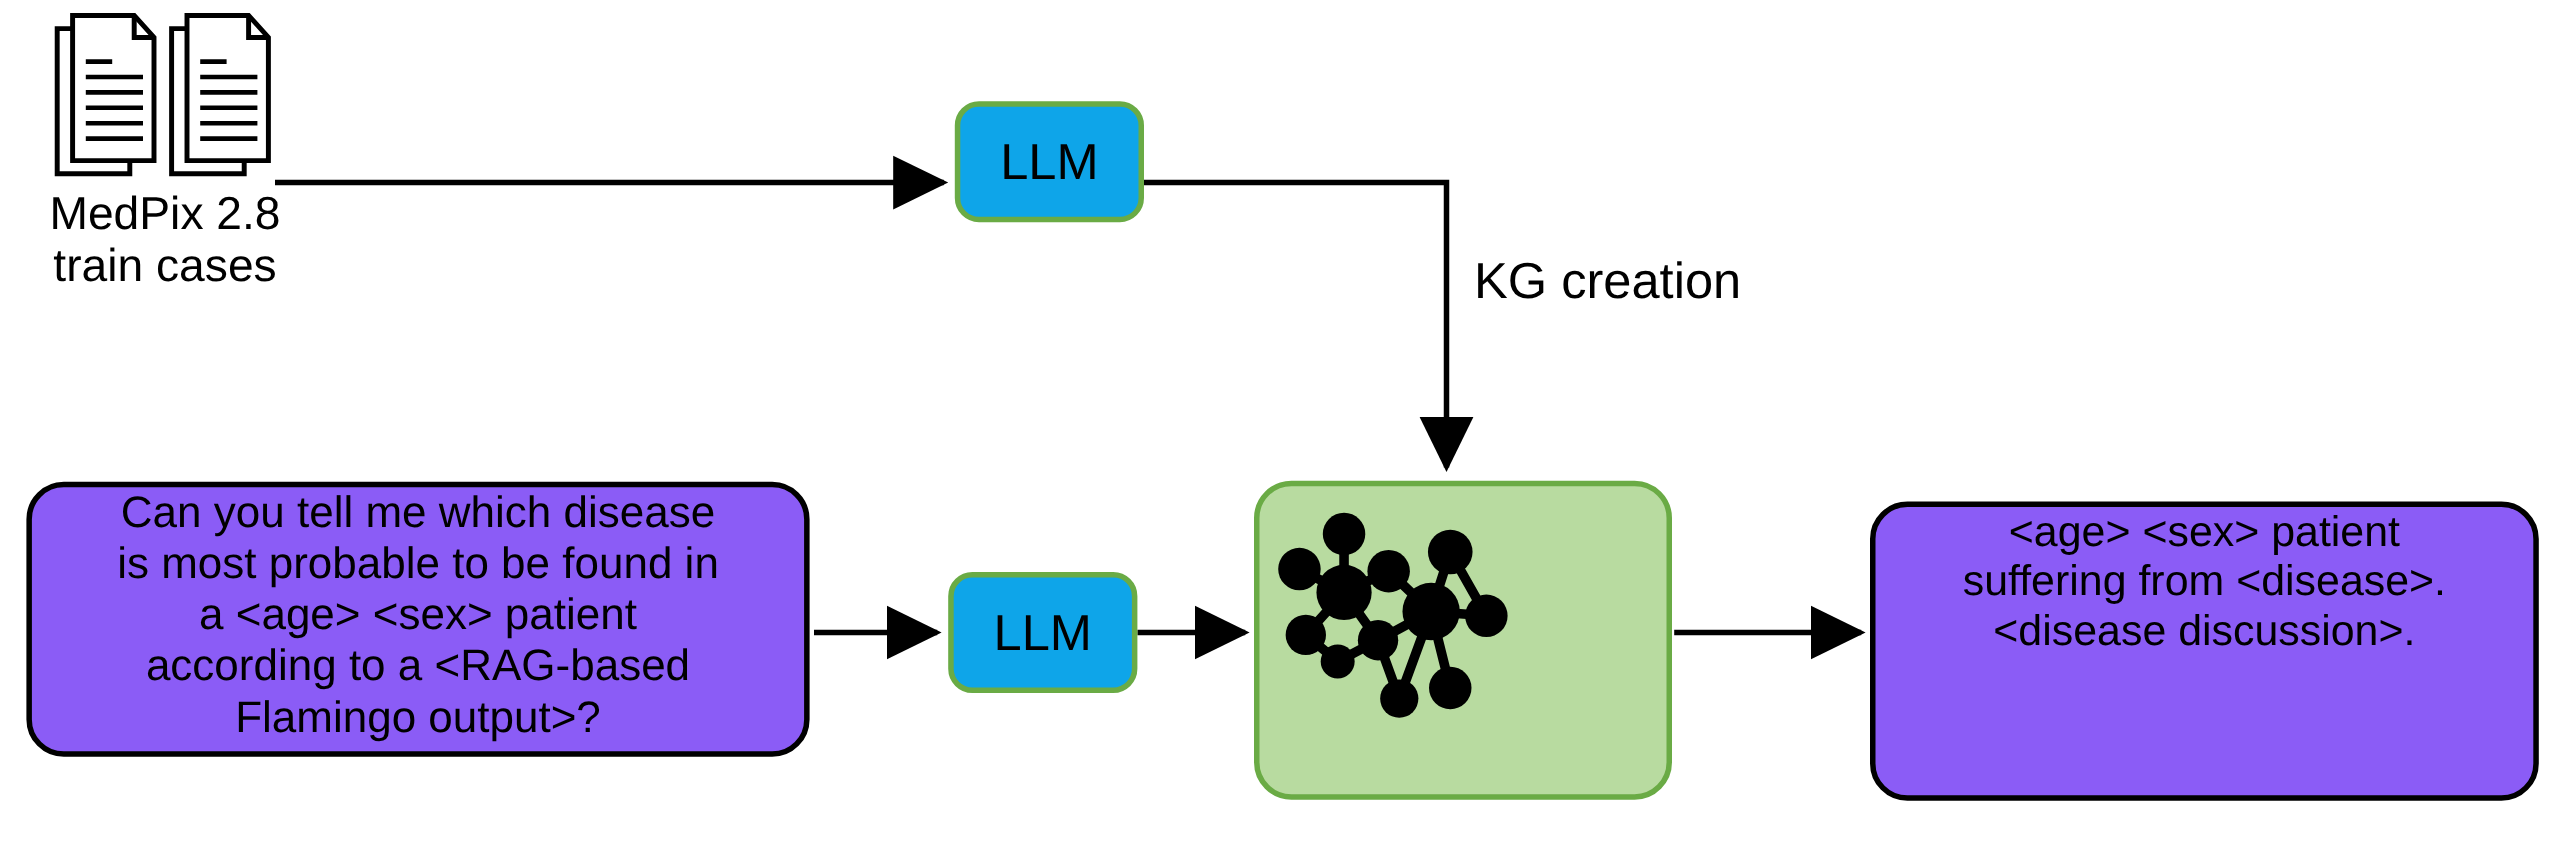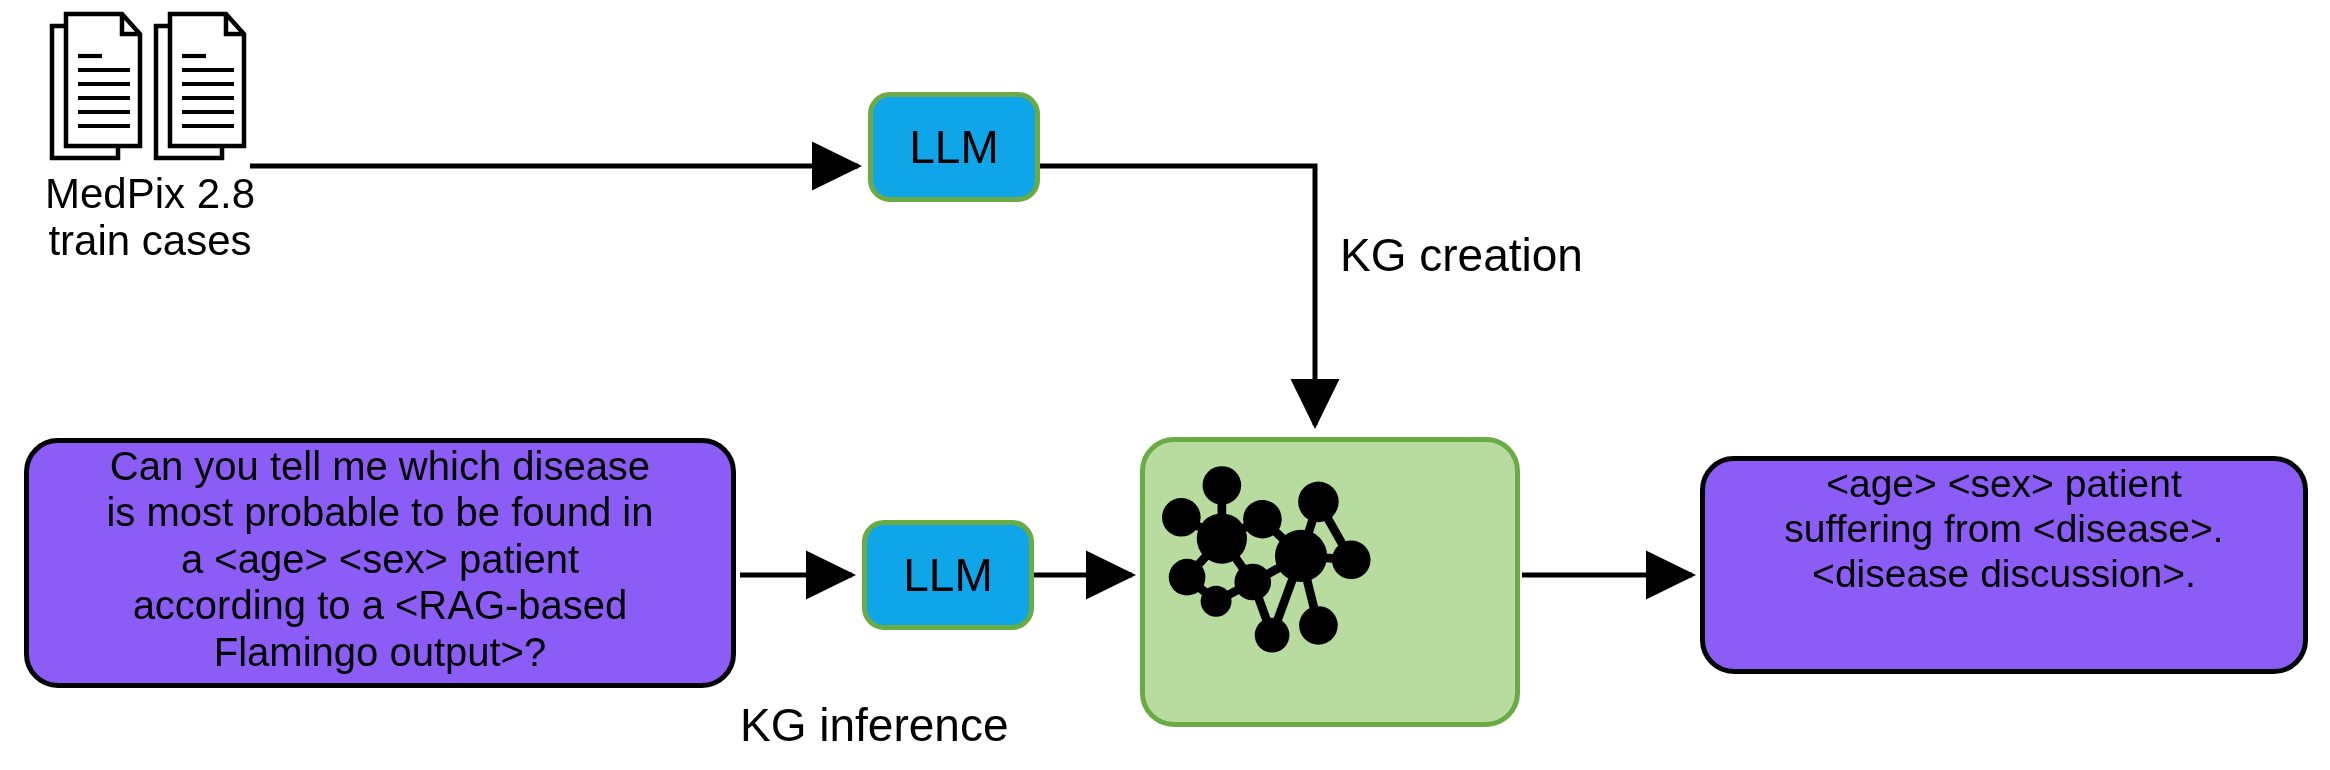--- a/index.html
+++ b/index.html
@@ -79,21 +79,21 @@
   #question-box {
     left: 24px;
     top: 438px;
     width: 712px;
     height: 250px;
   }
   #answer-box {
     left: 1700px;
     top: 456px;
     width: 608px;
-    height: 218px;
+    height: 272px;
   }
   #answer-box .bubble-text { font-size: 39px; }
 
   
   .llm-box {
     box-sizing: border-box;
     border: 5px solid #6aab45;
     border-radius: 22px;
     background: #0ea5e9;
     display: flex;
@@ -177,21 +177,20 @@
       </g>
     </svg>
   </div>
 
   <div class="abs plain-label" id="dataset-label">MedPix 2.8
 train cases</div>
 
 
   <div class="abs plain-label" id="kg-creation-label">KG creation</div>
 
-  <div class="abs plain-label" id="kg-inference-label">KG inference</div>
 
   <svg class="abs" id="wires" viewBox="0 0 2330 770" xmlns="http://www.w3.org/2000/svg">
     <defs>
       <marker id="arrowhead" markerWidth="11" markerHeight="11" refX="9.2" refY="5.5" orient="auto" markerUnits="strokeWidth">
         <path d="M0,0.6 L10,5.5 L0,10.4 Z" fill="#000000"></path>
       </marker>
     </defs>
 
     <g>
       <line x1="250" y1="166" x2="858" y2="166" stroke="#000000" stroke-width="5" marker-end="url(#arrowhead)"></line>

